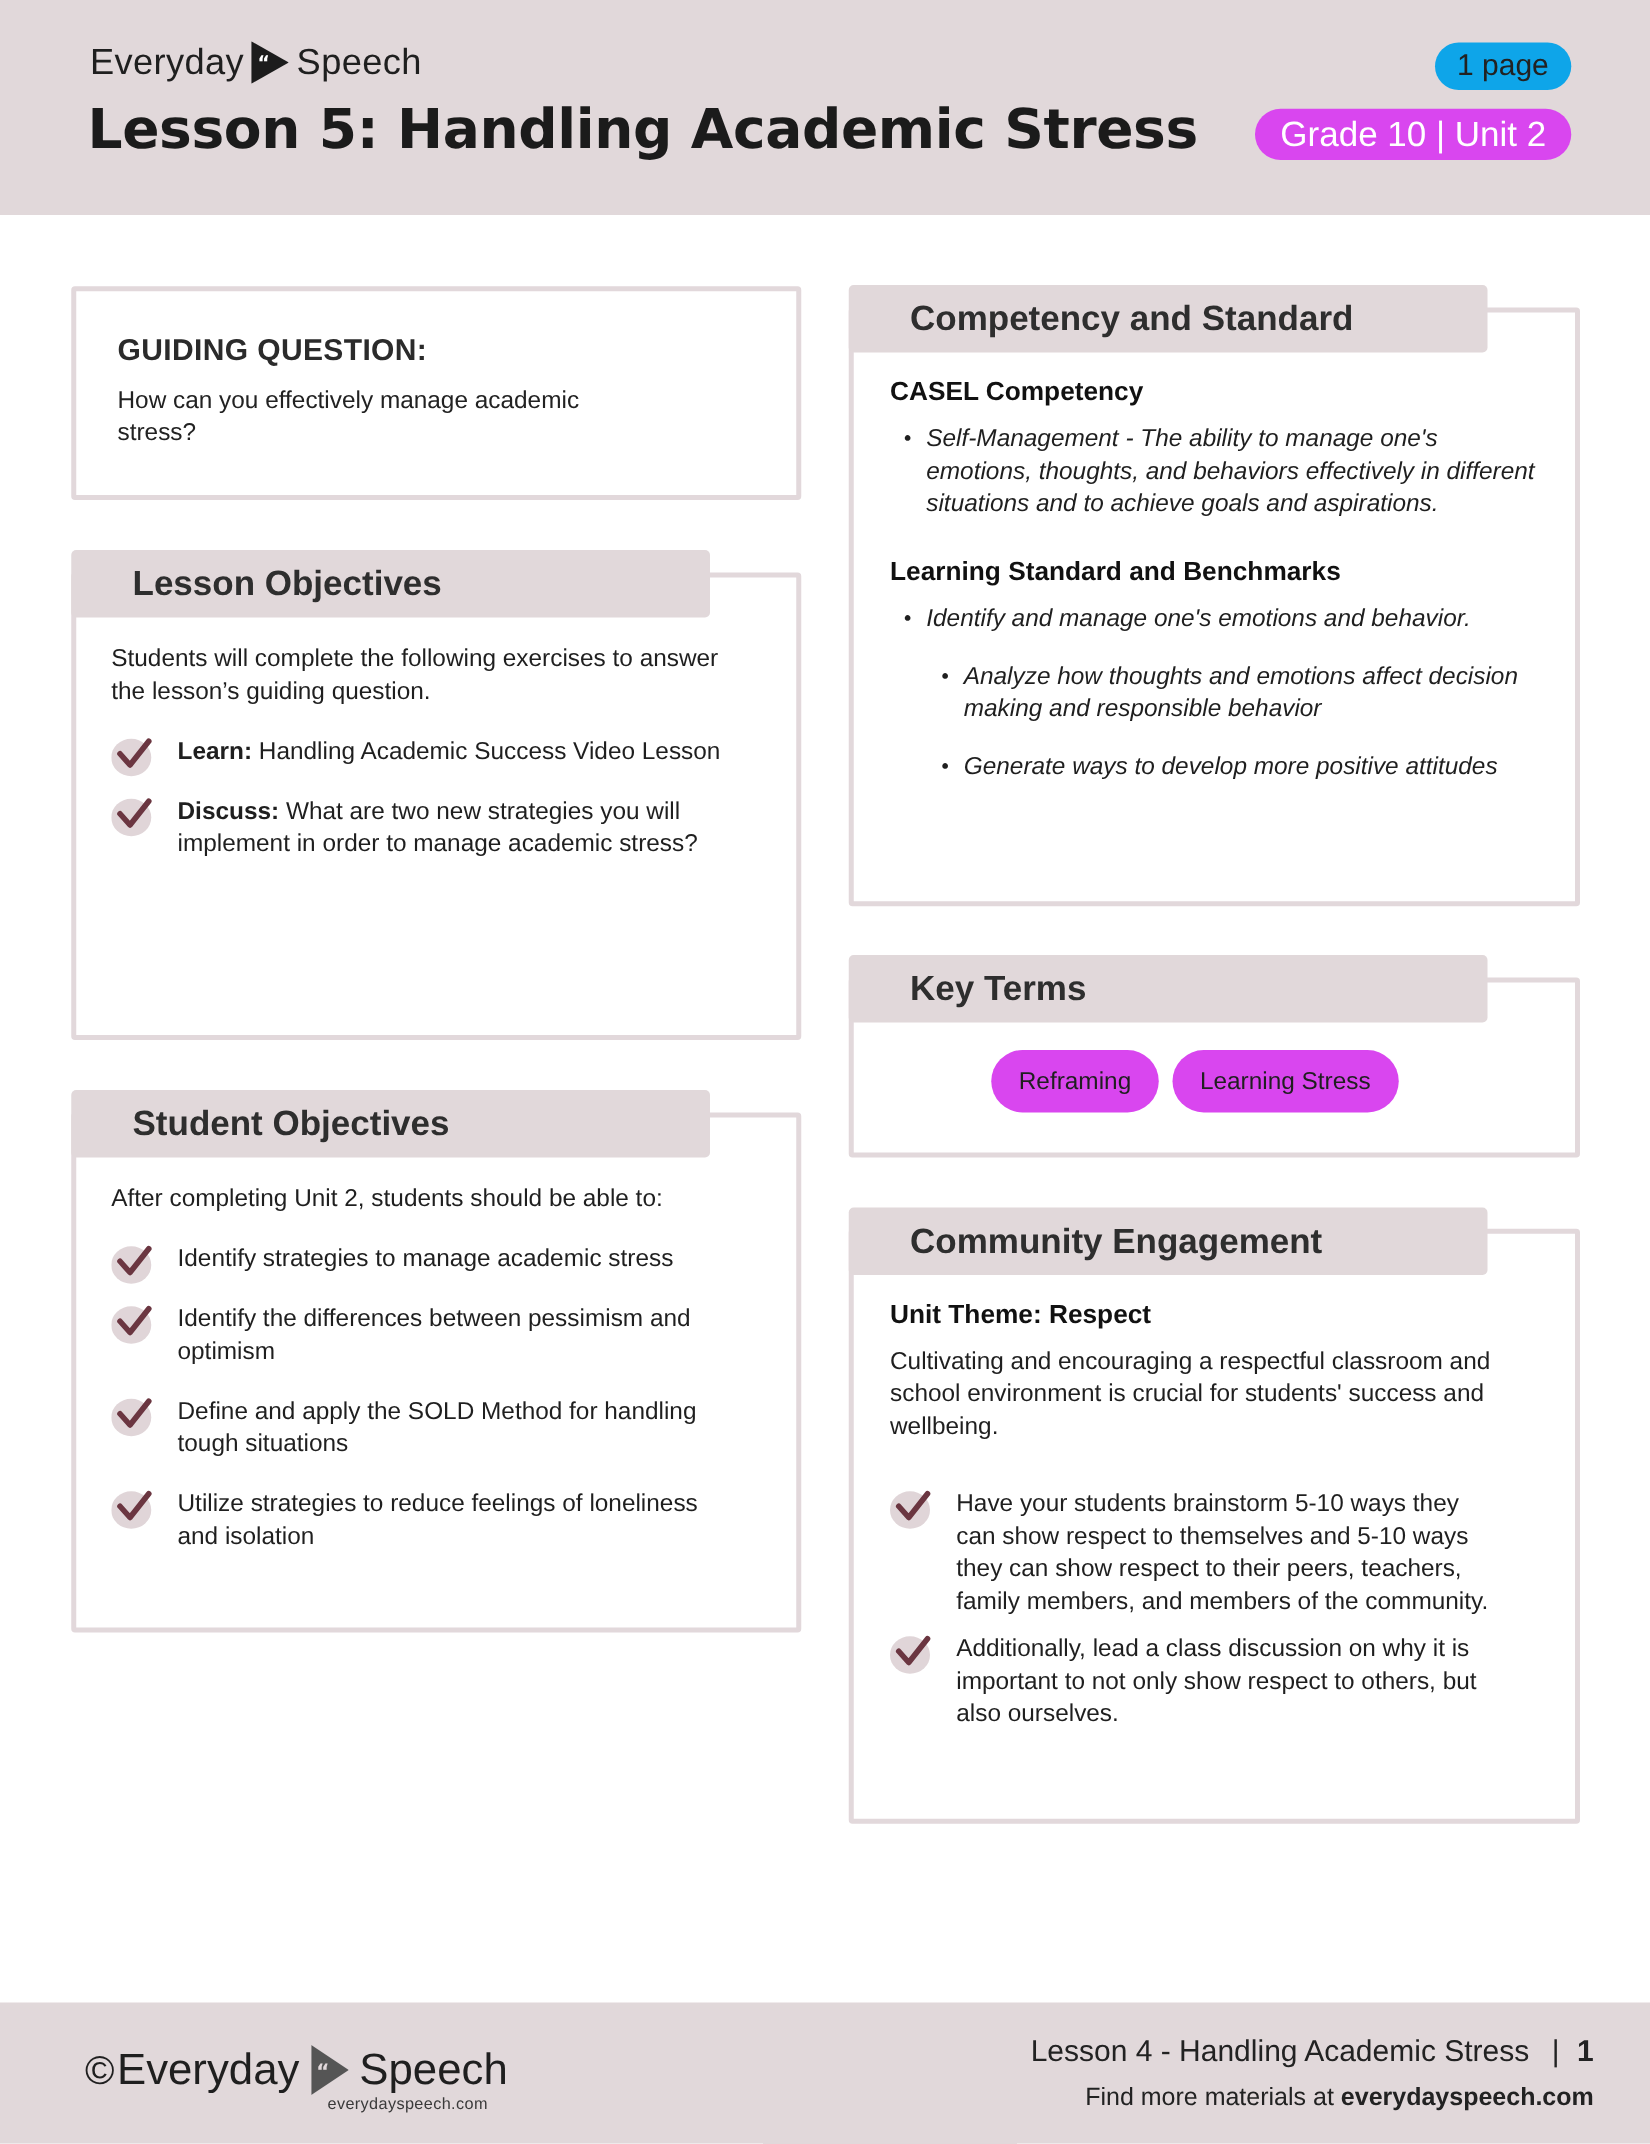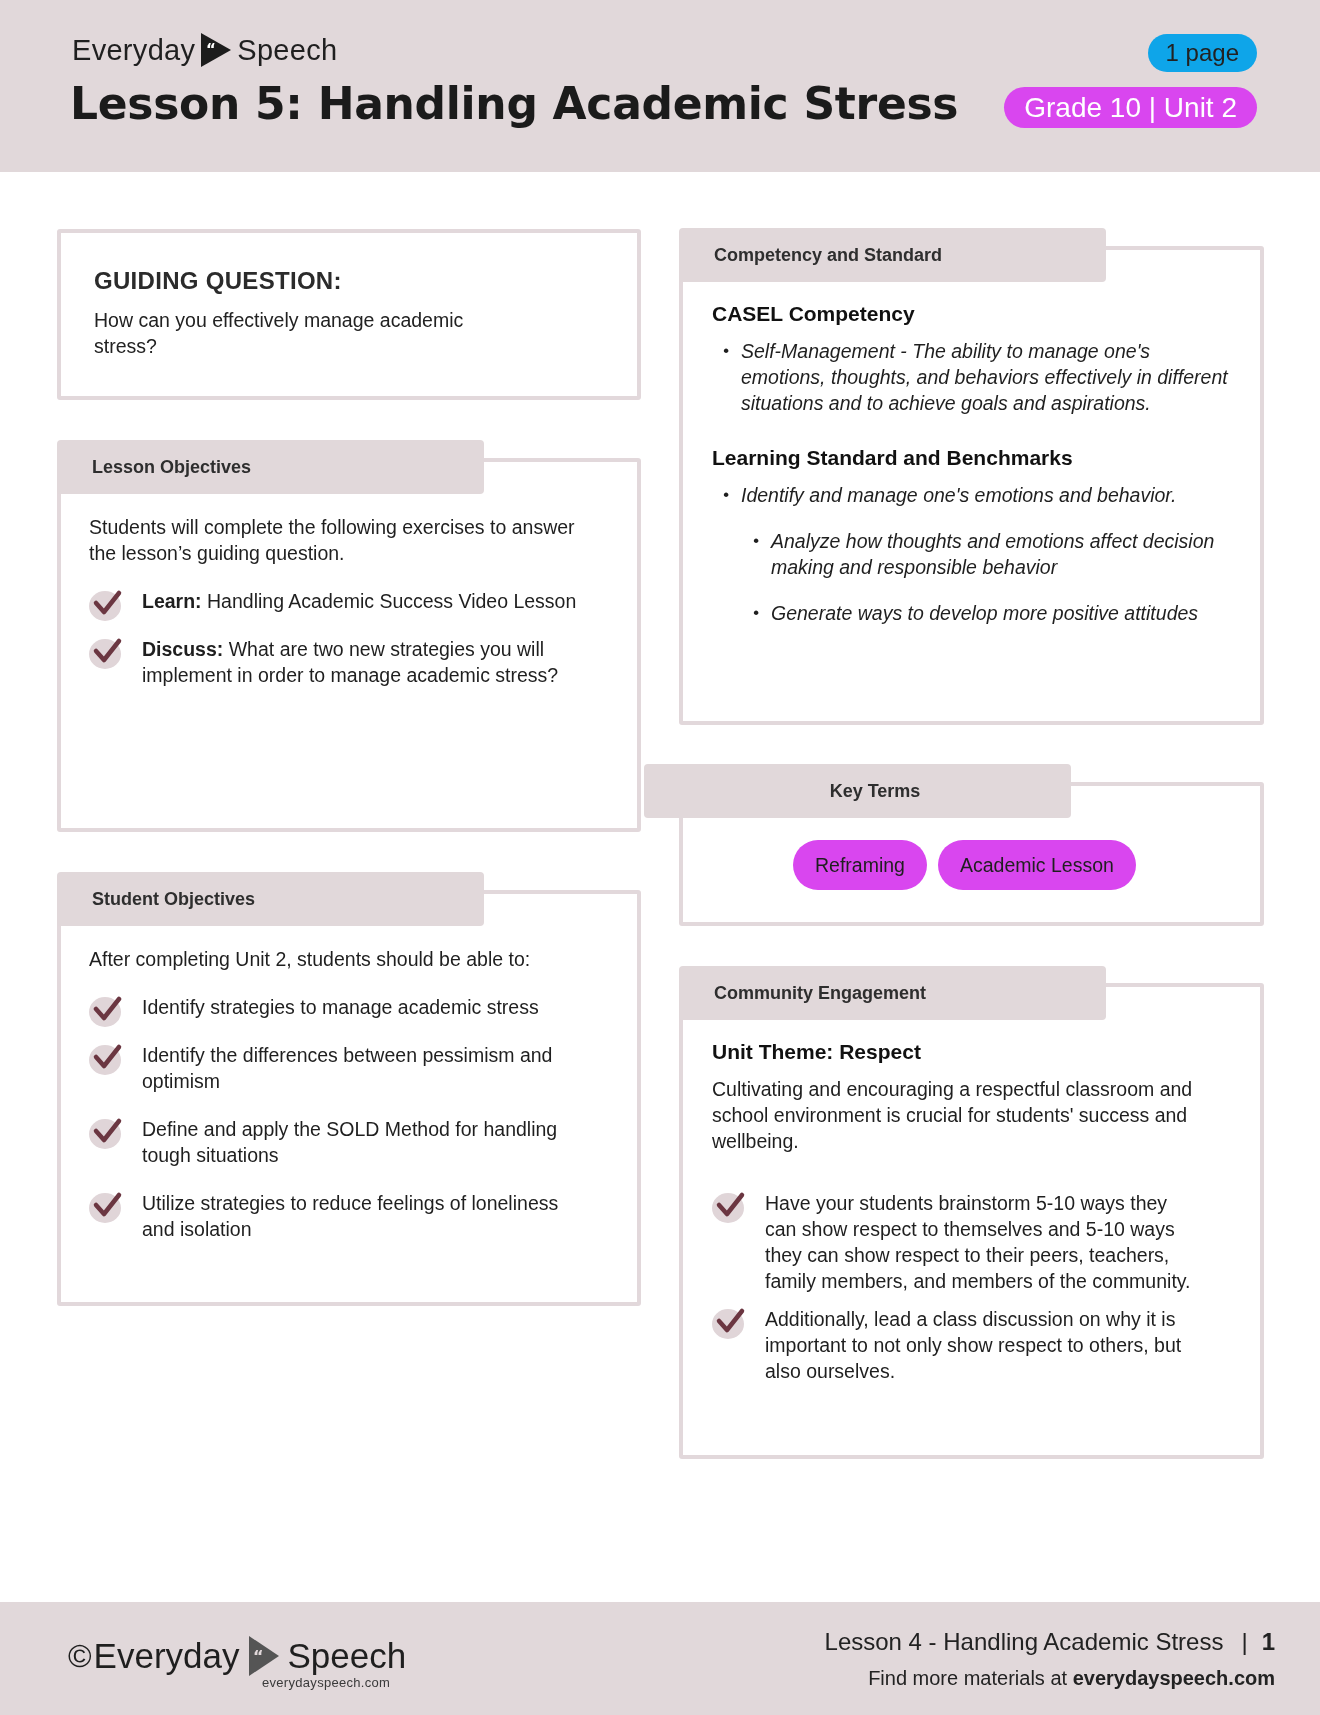--- a/index.html
+++ b/index.html
@@ -8,21 +8,21 @@
 
   .header { position: absolute; left: 0; top: 0; width: 1320px; height: 172px; background: #e1d8da; }
   .logo { position: absolute; left: 72px; top: 33px; display: flex; align-items: center; font-size: 29px; color: #1f1f1f; letter-spacing: 0.3px; }
   .logo .play { width: 30px; height: 34px; margin: 0 6px; position: relative; }
   .logo .play svg { width: 100%; height: 100%; }
   .title { position: absolute; left: 70px; top: 78px; font-size: 44px; font-weight: 900; color: #1b1b1b; letter-spacing: -0.3px; font-family: "DejaVu Sans", sans-serif; }
   .pages-badge { position: absolute; right: 63px; top: 34px; height: 38px; padding: 0 18px; border-radius: 19px; background: #0ea5e9; font-size: 24px; line-height: 38px; color: #222; }
   .grade-badge { position: absolute; right: 63px; top: 87px; height: 41px; padding: 0 20px; border-radius: 21px; background: #d946ef; color: #fff; font-size: 28px; line-height: 41px; }
 
   .box { position: absolute; border: 4px solid #e2d8db; border-radius: 3px; background: #fff; }
-  .tab { position: absolute; background: #e1d8da; border-radius: 4px; font-size: 18px; font-weight: 700; color: #2e2e2e; padding-left: 35px; line-height: 54px; height: 54px; width: 427px; }
+  .tab { position: absolute; background: #e1d8da; border-radius: 4px; font-size: 28px; font-weight: 700; color: #2e2e2e; padding-left: 49px; line-height: 54px; height: 54px; width: 511px; }
 
   .gq-title { position: absolute; left: 94px; top: 267px; font-size: 24px; font-weight: 700; color: #2b2b2b; letter-spacing: 0.3px; }
   .gq-text { position: absolute; left: 94px; top: 307px; width: 430px; font-size: 19.5px; line-height: 26px; color: #222; }
 
   .p { font-size: 19.5px; line-height: 26px; color: #1f1f1f; }
   .checklist { list-style: none; }
   .checklist li { position: relative; padding-left: 53px; font-size: 19.5px; line-height: 26px; color: #1f1f1f; }
   .check { position: absolute; left: 0; top: -2px; width: 38px; height: 36px; }
   .check svg { width: 100%; height: 100%; }
 
@@ -137,24 +137,24 @@
   <ul class="bullets" style="margin-bottom:20px;">
     <li>Identify and manage one's emotions and behavior.</li>
   </ul>
   <ul class="bullets" style="padding-left:30px;">
     <li style="margin-bottom:20px;">Analyze how thoughts and emotions affect decision making and responsible behavior</li>
     <li>Generate ways to develop more positive attitudes</li>
   </ul>
 </div>
 
 <div class="box" style="left:679px; top:782px; width:585px; height:144px;"></div>
-<div class="tab" style="left:644px; top:764px;text-align:center;">Key Terms</div>
+<div class="tab" style="left:679px; top:764px;">Key Terms</div>
 <div style="position:absolute; left:793px; top:840px; display:flex; gap:11px;">
   <span class="pill">Reframing</span>
-  <span class="pill">Academic Lesson</span>
+  <span class="pill">Learning Stress</span>
 </div>
 
 <div class="box" style="left:679px; top:983px; width:585px; height:476px;"></div>
 <div class="tab" style="left:679px; top:966px;">Community Engagement</div>
 <div style="position:absolute; left:712px; top:1040px; width:510px;">
   <div class="sub-h" style="margin-bottom:12px;">Unit Theme: Respect</div>
   <div class="p" style="margin-bottom:36px;">Cultivating and encouraging a respectful classroom and school environment is crucial for students' success and wellbeing.</div>
   <ul class="checklist" style="width:490px;">
     <li style="margin-bottom:12px;">
       <span class="check"><svg viewBox="0 0 38 36">

